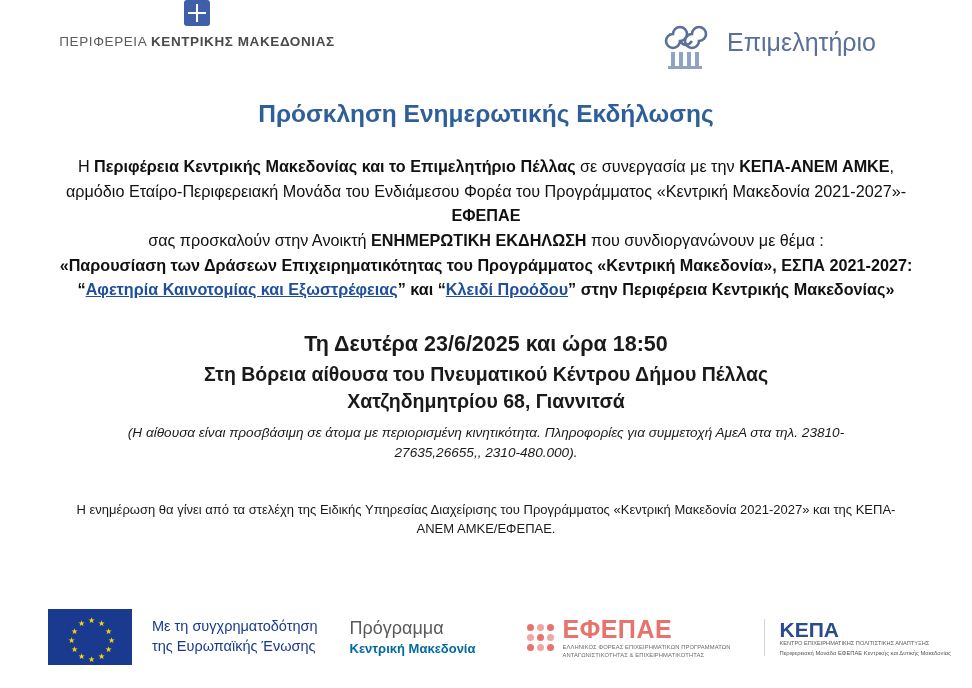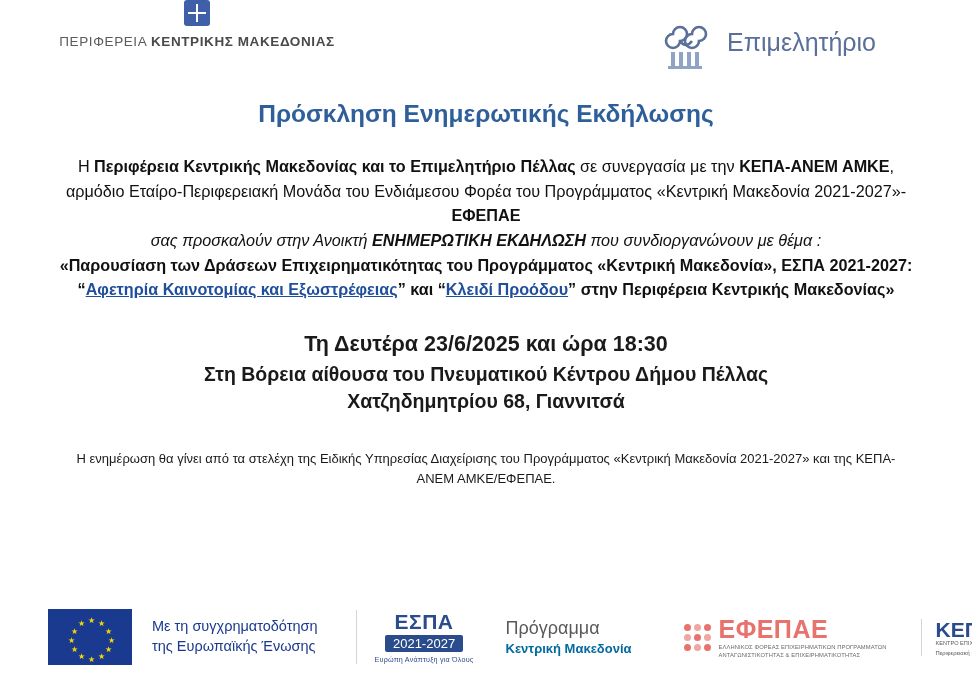--- a/index.html
+++ b/index.html
@@ -109,21 +109,21 @@
     font-size: 16.2px;
     line-height: 1.52;
     color: #111111;
   }
   .b { font-weight: bold; text-align: right; }
   .u-link {
     color: #1f4e9c;
     text-decoration: underline;
     font-weight: bold;
   }
-  .gap-l { margin-top: 26px; font-style: italic; }
+  .gap-l { margin-top: 26px; }
   .gap-s { margin-top: 10px; }
 
   .when-block {
     margin-top: 30px;
   }
   .when-line-1 {
     font-size: 21.5px;
     font-weight: bold;
   }
   .when-line-2 {
@@ -323,23 +323,24 @@
 
   <div class="doc-title">Πρόσκληση Ενημερωτικής Εκδήλωσης</div>
 
   <p class="para"><span>Η </span><span class="b">Περιφέρεια Κεντρικής Μακεδονίας</span><span> </span><span class="b">και το</span><span> </span><span class="b">Επιμελητήριο Πέλλας</span><span> σε συνεργασία με την </span><span class="b">ΚΕΠΑ-ΑΝΕΜ ΑΜΚΕ</span><span>, αρμόδιο Εταίρο-Περιφερειακή Μονάδα του Ενδιάμεσου Φορέα του Προγράμματος «Κεντρική Μακεδονία 2021-2027»-</span><span class="b">ΕΦΕΠΑΕ</span></p>
 
   <p class="para gap-l"><span>σας προσκαλούν στην Ανοικτή </span><span class="b">ΕΝΗΜΕΡΩΤΙΚΗ ΕΚΔΗΛΩΣΗ</span><span> που συνδιοργανώνουν με θέμα :</span></p>
 
   <p class="para gap-s"><span class="b">«Παρουσίαση των Δράσεων Επιχειρηματικότητας του Προγράμματος «Κεντρική Μακεδονία», ΕΣΠΑ 2021-2027:  “</span><span class="u-link">Αφετηρία Καινοτομίας και Εξωστρέφειας</span><span class="b">” και “</span><span class="u-link">Κλειδί Προόδου</span><span class="b">” στην Περιφέρεια Κεντρικής Μακεδονίας»</span></p>
 
   <div class="when-block">
-    <div class="when-line-1">Τη Δευτέρα 23/6/2025 και ώρα 18:30</div>
+    <div class="when-line-1">Τη Δευτέρα 23/6/2025 και ώρα 18:50</div>
     <div class="when-line-2">Στη Βόρεια αίθουσα του Πνευματικού Κέντρου  Δήμου Πέλλας</div>
     <div class="when-line-3">Χατζηδημητρίου 68, Γιαννιτσά</div>
+    <div class="note">(Η αίθουσα είναι προσβάσιμη σε άτομα με περιορισμένη κινητικότητα. Πληροφορίες για συμμετοχή ΑμεΑ στα τηλ. 23810-27635,26655,, 2310-480.000).</div>
   </div>
 
   <p class="closing">Η ενημέρωση θα γίνει από τα στελέχη της Ειδικής Υπηρεσίας Διαχείρισης του Προγράμματος  «Κεντρική Μακεδονία 2021-2027» και της ΚΕΠΑ-ΑΝΕΜ ΑΜΚΕ/ΕΦΕΠΑΕ.</p>
 </div>
 
 <div class="footer">
 
   <div class="eu-flag">
     <span class="eu-star" style="left:40px; top:8px;">★</span>
     <span class="eu-star" style="left:50px; top:11px;">★</span>
@@ -353,25 +354,20 @@
     <span class="eu-star" style="left:20px; top:28px;">★</span>
     <span class="eu-star" style="left:23px; top:19px;">★</span>
     <span class="eu-star" style="left:30px; top:11px;">★</span>
   </div>
 
   <div class="eu-text">
     <div>Με τη συγχρηματοδότηση</div>
     <div>της Ευρωπαϊκής Ένωσης</div>
   </div>
 
-  <div class="espa-box">
-    <div class="espa-word">ΕΣΠΑ</div>
-    <div class="espa-years">2021-2027</div>
-    <div class="espa-sub">Ευρώπη Ανάπτυξη για Όλους</div>
-  </div>
 
   <div class="prog-box">
     <div class="prog-line1">Πρόγραμμα</div>
     <div class="prog-line2">Κεντρική Μακεδονία</div>
   </div>
 
   <div class="efepae-box">
     <div class="efepae-dots">
       <i></i>
         <i class="alt"></i>

